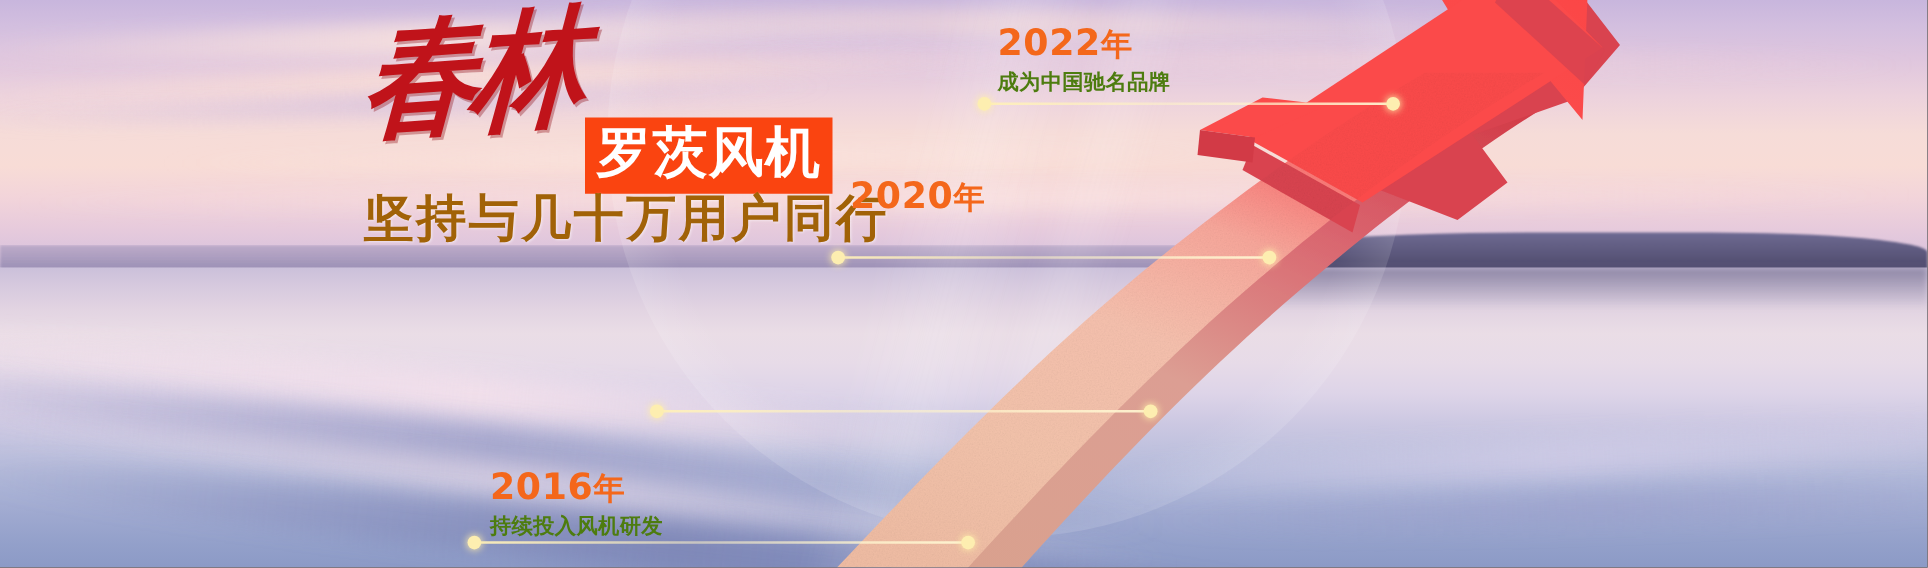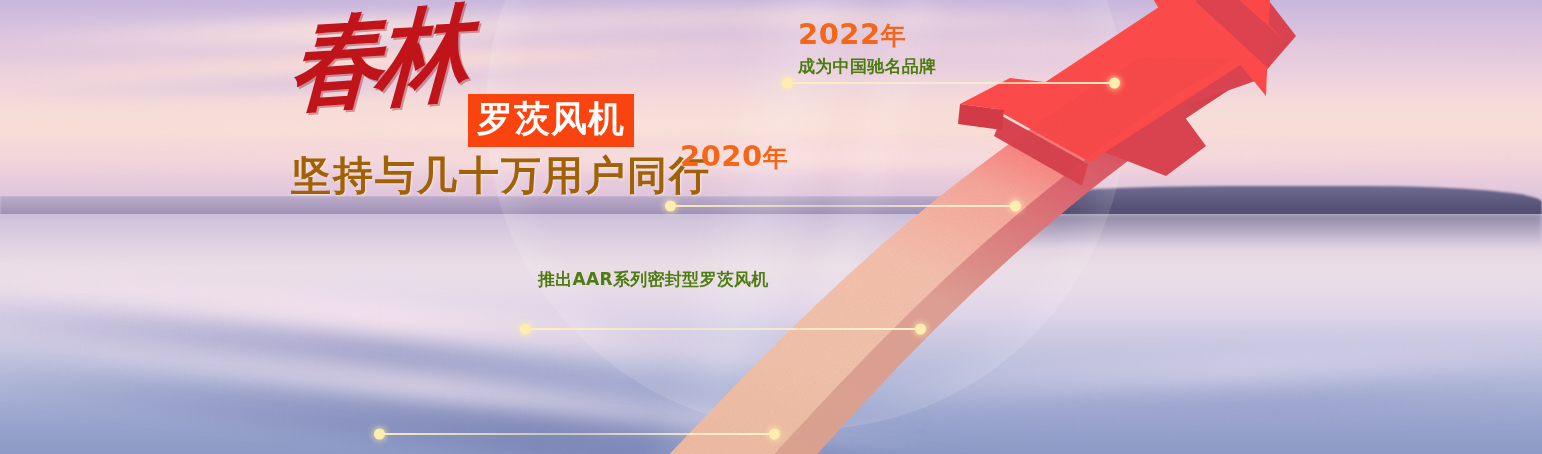--- a/index.html
+++ b/index.html
@@ -152,21 +152,21 @@
     letter-spacing:-6px;
     text-shadow: 2px 2px 0 rgba(140,10,16,.35);
     transform: rotate(-4deg) skewX(-7deg) scaleY(1.12);
     transform-origin: left bottom;
     white-space:nowrap;
   }
   .brand-badge {
     position:absolute; left:180px; top:76px;
     background:#fa4410;
     color:#ffffff;
-    font-size:36px; line-height:1;
+    font-size:44px; line-height:1;
     font-weight:700;
     padding:7px 9px 10px 9px;
     letter-spacing:1px;
     white-space:nowrap;
     font-family:"DejaVu Sans","Liberation Sans",sans-serif;
   }
   .slogan {
     position:absolute; left:3px; top:136px;
     font-family:"DejaVu Serif","Liberation Serif",serif;
     font-weight:700;
@@ -367,18 +367,21 @@
     <div class="ms-desc">成为中国驰名品牌</div>
   </div>
 
   <div class="connector" id="cn-2020"></div>
   <div class="milestone" id="ms-2020">
     <div class="ms-year"><span>2020</span><span class="yr-suffix">年</span></div>
   </div>
 
   <div class="connector" id="cn-2018"></div>
   <div class="milestone" id="ms-2018">
-    <div class="ms-desc">推出AAR系列密封型罗茨风机</div>
   </div>
 
   <div class="connector" id="cn-2016"></div>
+  <div class="milestone" id="ms-2016">
+    <div class="ms-year"><span>2016</span><span class="yr-suffix">年</span></div>
+    <div class="ms-desc">持续投入风机研发</div>
+  </div>
 
 </div>
 
 </body></html>

